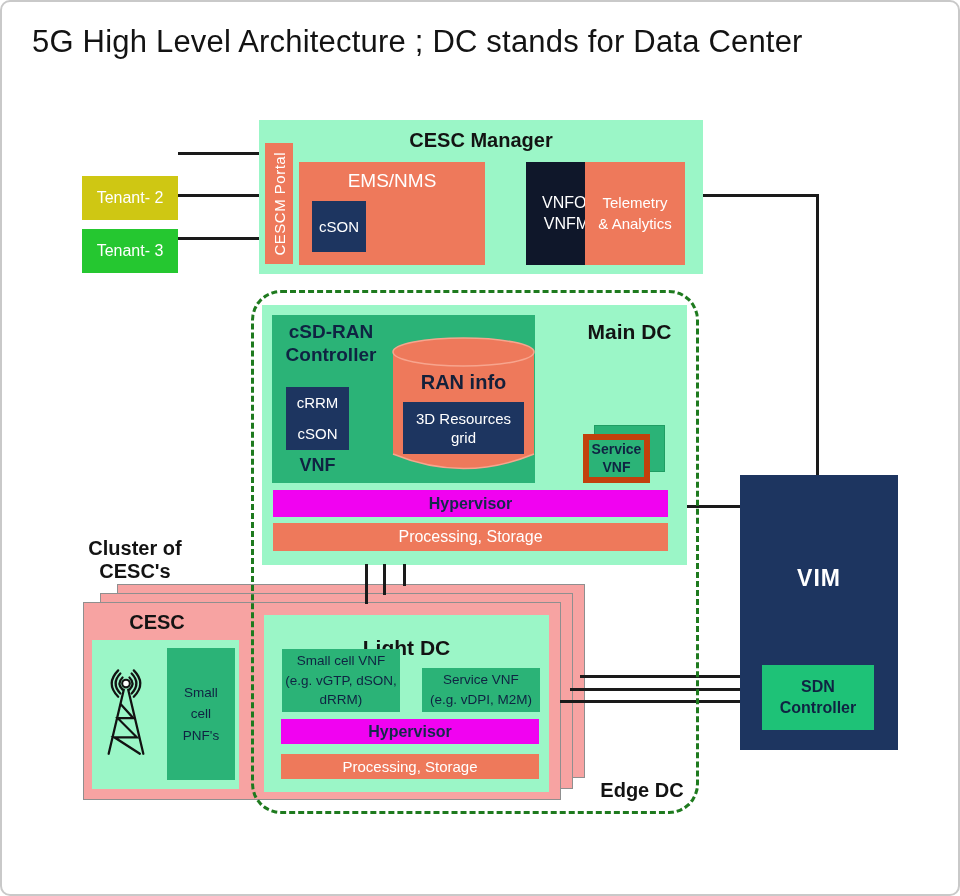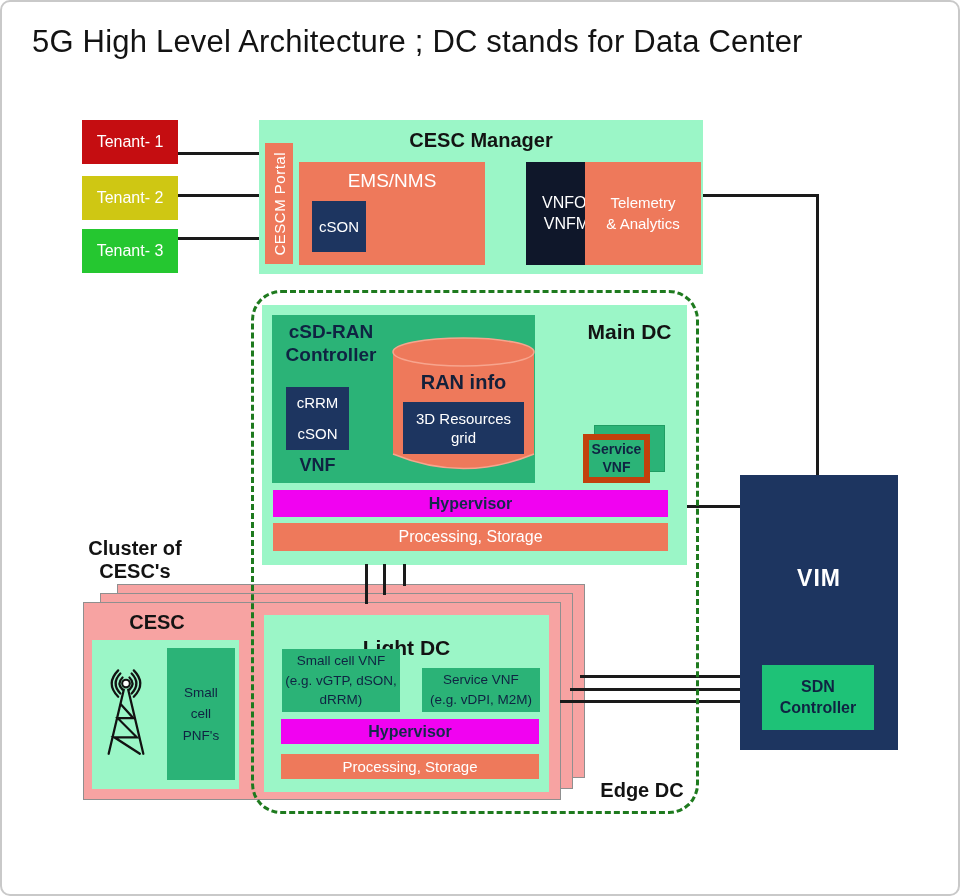--- a/index.html
+++ b/index.html
@@ -25,21 +25,21 @@
   .cescm-panel{left:257px;top:118px;width:444px;height:154px;background:#9bf6c7;z-index:2;}
   .cescm-title{left:0;top:8px;width:100%;height:24px;font-size:20px;font-weight:700;color:#131313;}
   .portal{left:6px;top:23px;width:28px;height:121px;background:#ee795b;color:#ffffff;}
   .portal span{writing-mode:vertical-rl;transform:rotate(180deg);font-size:15px;font-weight:500;letter-spacing:.5px;}
   .ems{left:40px;top:42px;width:186px;height:103px;background:#ee795b;}
   .ems-title{left:0;top:6px;width:100%;height:26px;color:#ffffff;font-size:19px;font-weight:500;}
   .navybox{background:#1d3560;color:#ffffff;font-weight:500;}
   .cson-sm{left:13px;top:39px;width:54px;height:51px;font-size:15px;}
   .ranslice{left:74px;top:39px;width:99px;height:51px;font-size:14px;line-height:1.25;}
   .vnfo{left:235px;top:42px;width:81px;height:103px;background:#0f172a;color:#ffffff;font-size:16px;font-weight:500;line-height:1.3;margin-left:32px;}
-  .telemetry{left:326px;top:42px;width:116px;height:103px;background:#ee795b;color:#ffffff;font-size:15px;font-weight:500;line-height:1.35;}
+  .telemetry{left:326px;top:42px;width:100px;height:103px;background:#ee795b;color:#ffffff;font-size:15px;font-weight:500;line-height:1.35;}
   
   .dashed{left:249px;top:288px;width:448px;height:524px;border:3px dashed #1e7a1e;border-radius:30px;z-index:7;pointer-events:none;}
   
   .maindc-panel{left:260px;top:303px;width:425px;height:260px;background:#9bf6c7;z-index:5;}
   .maindc-label{left:315px;top:15px;width:105px;height:24px;font-size:21px;font-weight:700;color:#131313;}
   .csdran{left:10px;top:10px;width:263px;height:168px;background:#2bb377;}
   .csdran-title{left:0;top:6px;width:118px;height:46px;font-size:19px;font-weight:600;color:#0f2342;line-height:1.2;}
   .crrm{left:14px;top:64px;width:63px;height:31px;font-size:15px;margin-top:8px;}
   .cson2{left:14px;top:102px;width:63px;height:33px;font-size:15px;}
   .vnf-lbl{left:14px;top:137px;width:63px;height:26px;font-size:18px;font-weight:600;color:#0f2342;}
@@ -79,21 +79,20 @@
   .logo-name{font-size:23px;font-weight:700;color:#262626;letter-spacing:.5px;line-height:1;}
   .logo-tag{font-size:8.6px;color:#3a3a3a;letter-spacing:.55px;margin-top:2px;}
 </style>
 </head>
 <body>
 
 <div id="canvas">
 
   <div class="abs title">5G High Level Architecture ; DC stands for Data Center</div>
 
-  <div class="abs center tenant tenant1">Tenant- 1</div>
   <div class="abs center tenant tenant2">Tenant- 2</div>
   <div class="abs center tenant tenant3">Tenant- 3</div>
 
   <div class="abs wire t-wire" style="top:150px"></div>
   <div class="abs wire t-wire" style="top:192px"></div>
   <div class="abs wire t-wire" style="top:235px"></div>
 
   <div class="abs cescm-panel">
     <div class="abs center cescm-title">CESC Manager</div>
     <div class="abs center portal">

